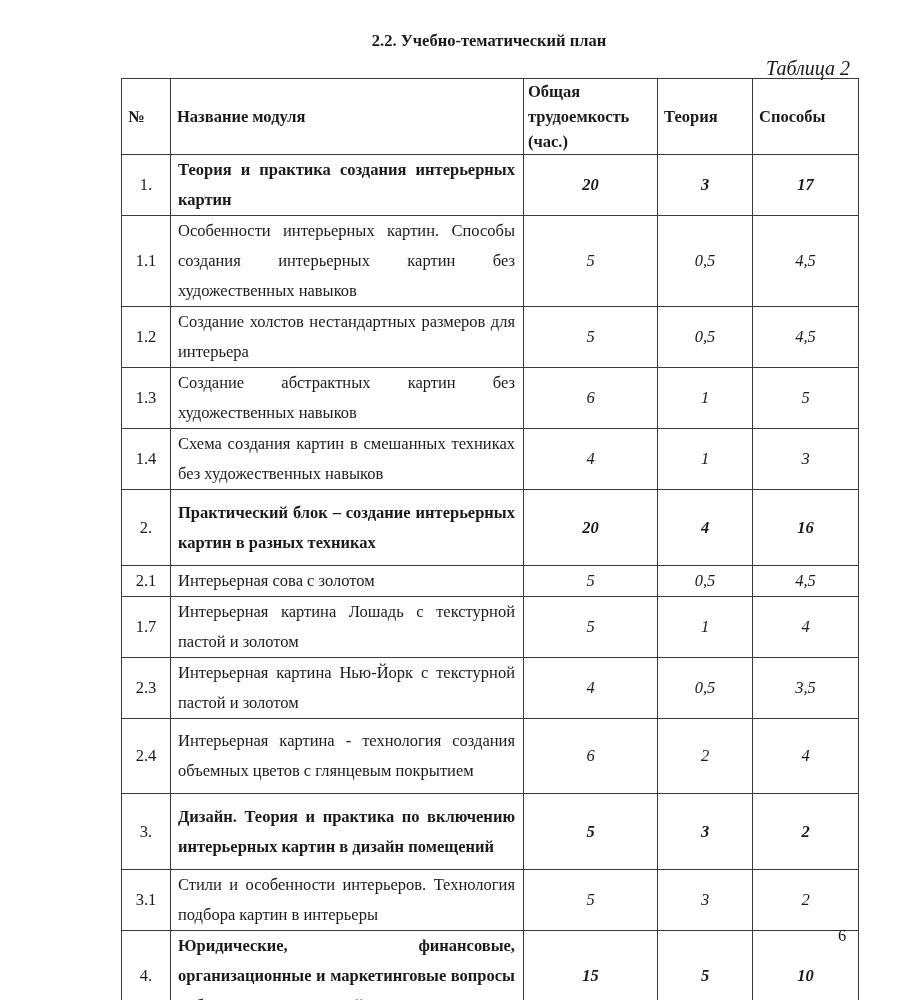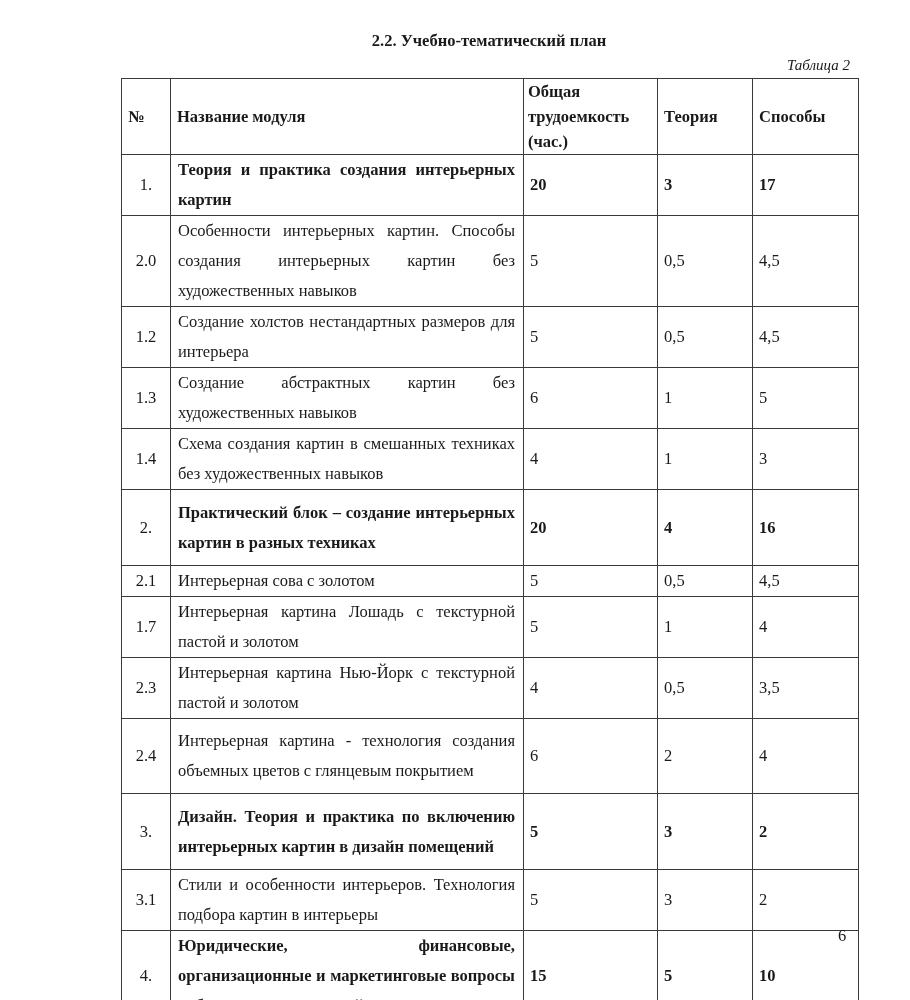--- a/index.html
+++ b/index.html
@@ -1,27 +1,27 @@
 <!DOCTYPE html>
 <html><head>
 <meta charset="utf-8">
 <style>
   html, body { margin: 0; padding: 0; background: #ffffff; }
   body { width: 910px; height: 1000px; position: relative; overflow: hidden;
          font-family: "Liberation Serif", serif; color: #1a1a1a; }
   .title { position: absolute; left: 0; width: 978px; top: 31px; text-align: center;
            font-weight: bold; font-size: 16.5px; }
-  .table-label { position: absolute; right: 60px; top: 57px; font-style: italic; font-size: 15px; }
+  .table-label { position: absolute; right: 60px; top: 57px; font-style: italic; font-size: 20px; }
   table { position: absolute; left: 121px; top: 78px; border-collapse: collapse;
           table-layout: fixed; width: 737px; font-size: 16.5px; }
   td, th { border: 1.3px solid #3a3a3a; padding: 0 6px; vertical-align: middle; }
   th { font-weight: bold; text-align: left; line-height: 25px; }
   td.num { text-align: center; }
   td.name { text-align: justify; text-align-last: left; line-height: 30px; padding: 0 8px 0 7px; }
-  td.val { text-align: left; }
+  td.val { text-align: center; font-style: italic; }
   tr.bold td.name, tr.bold td.val { font-weight: bold; }
   .page-number { position: absolute; left: 838px; top: 926px; font-size: 16.5px; }
 </style>
 </head>
 <body>
 
 <div class="title">2.2. Учебно-тематический план</div>
 <div class="table-label">Таблица 2</div>
 
 <table>
@@ -43,21 +43,21 @@
   </thead>
   <tbody id="table-body">
       <tr class="bold" style="height: 52px;">
         <td class="num">1.</td>
         <td class="name">Теория и практика создания интерьерных картин</td>
         <td class="val">20</td>
         <td class="val">3</td>
         <td class="val">17</td>
       </tr>
       <tr style="height: 74px;">
-        <td class="num">2.0</td>
+        <td class="num">1.1</td>
         <td class="name">Особенности интерьерных картин. Способы создания интерьерных картин без художественных навыков</td>
         <td class="val">5</td>
         <td class="val">0,5</td>
         <td class="val">4,5</td>
       </tr>
       <tr style="height: 51px;">
         <td class="num">1.2</td>
         <td class="name">Создание холстов нестандартных размеров для интерьера</td>
         <td class="val">5</td>
         <td class="val">0,5</td>

